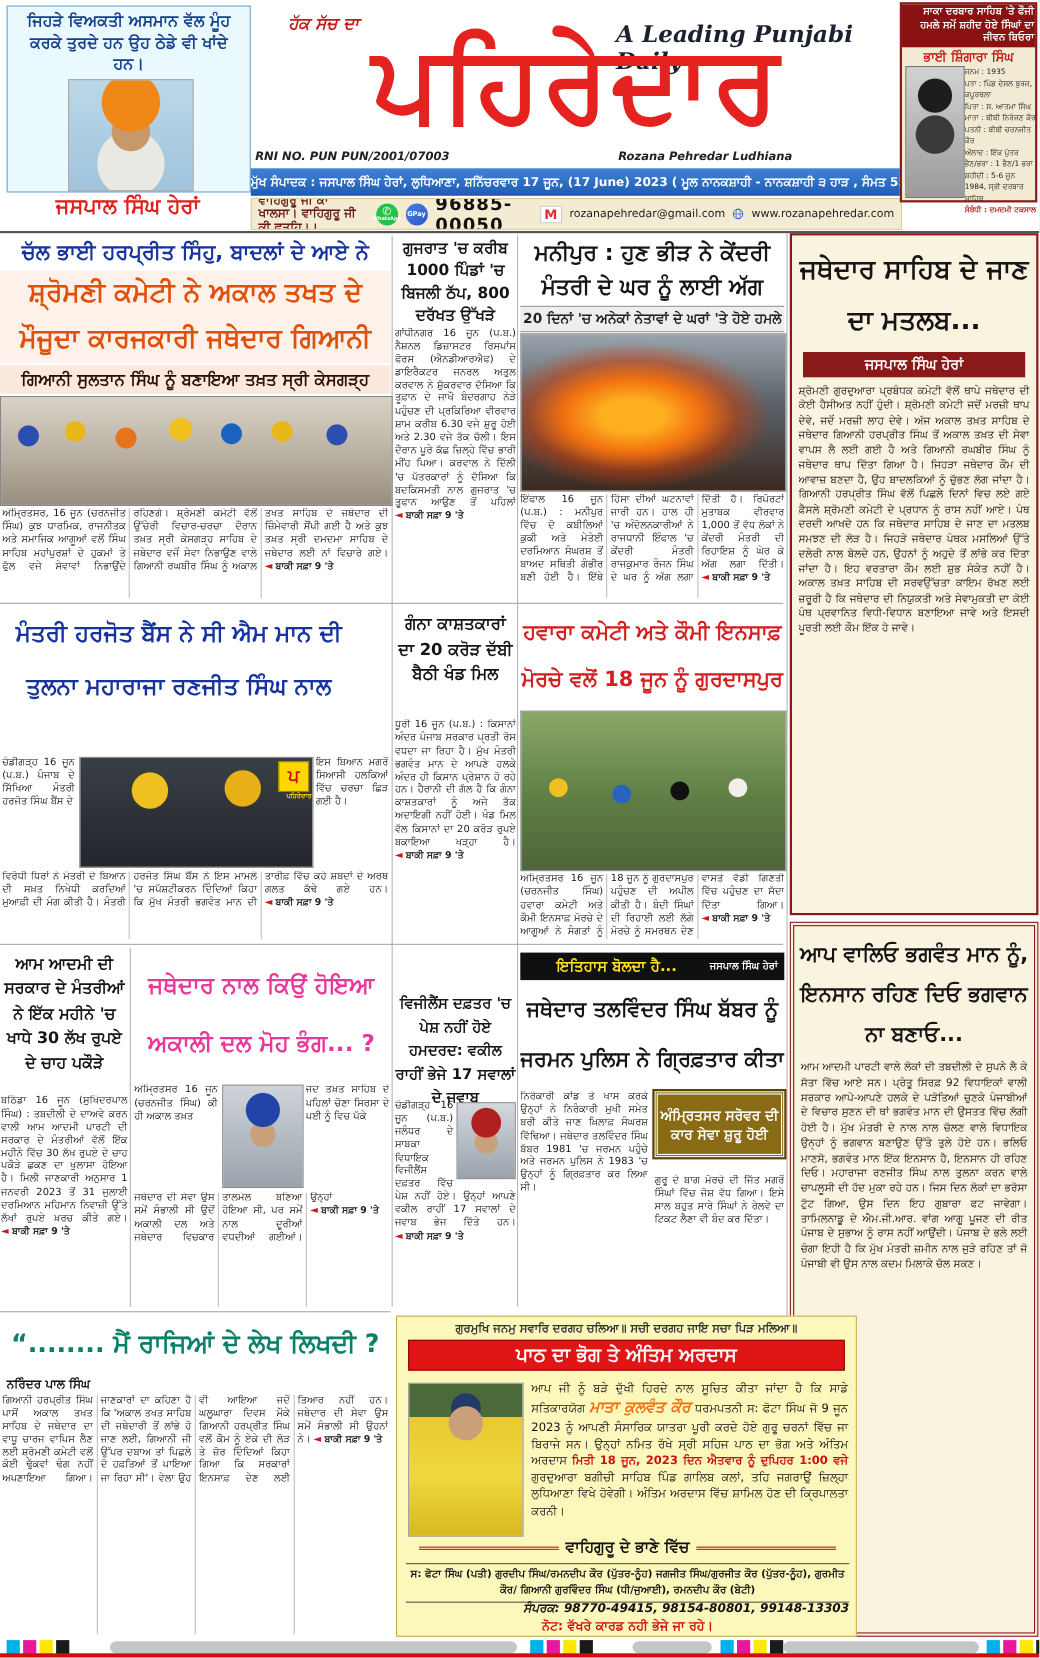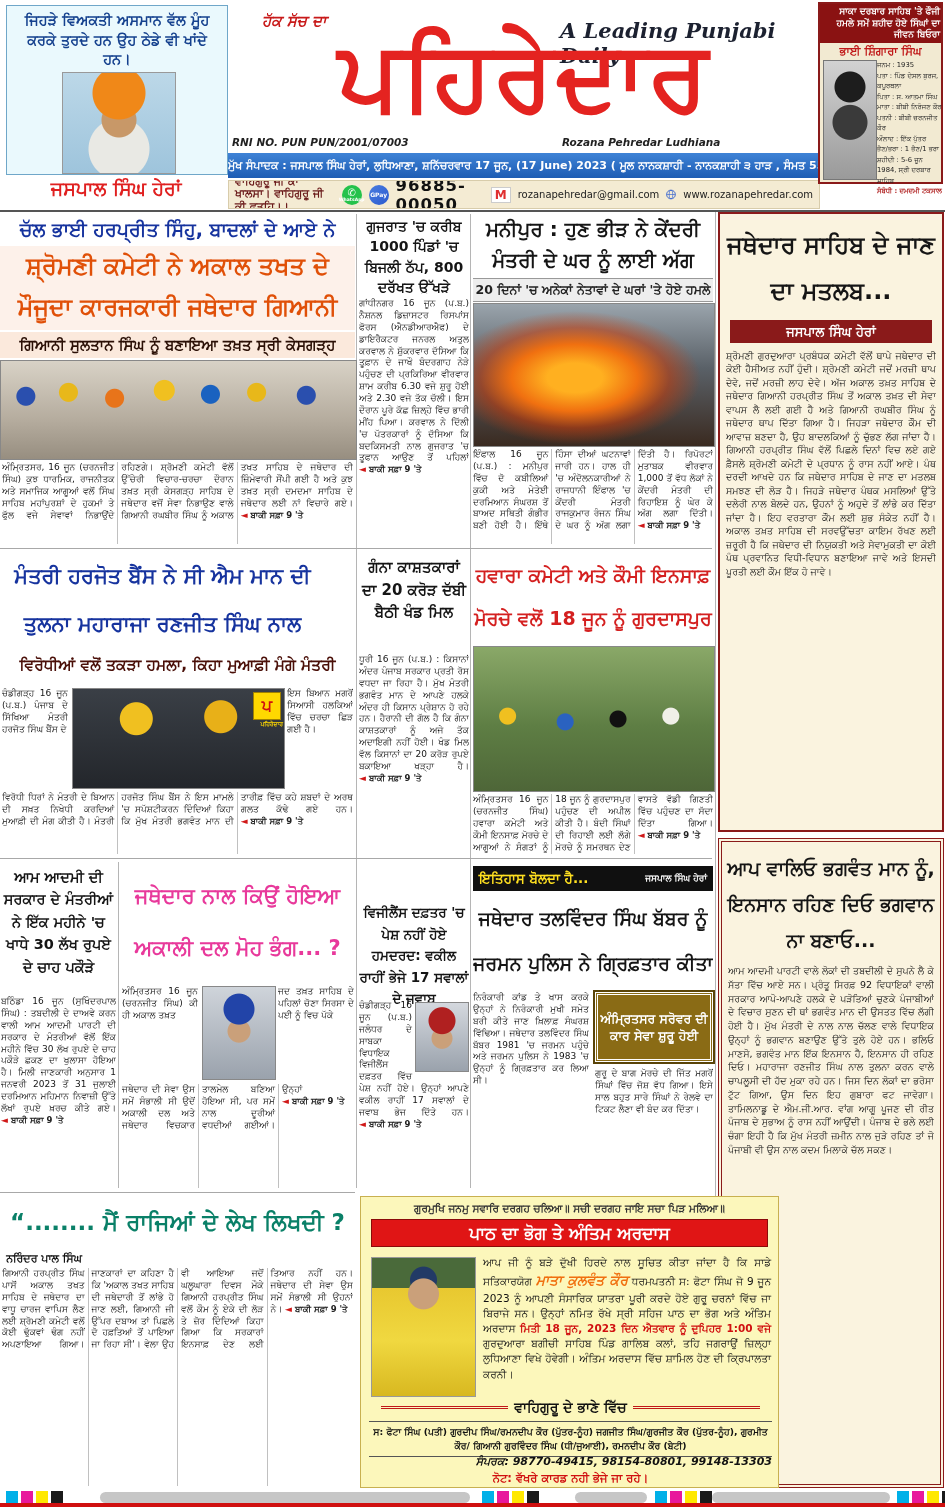--- a/index.html
+++ b/index.html
@@ -66,23 +66,23 @@
   .hl-black{color:#151515;font-weight:bold;}
   .hl-magenta{color:#e8399b;font-weight:bold;}
   .hl-teal{color:#0a8068;font-weight:bold;}
   .subhead-maroon{color:#4a0f08;font-weight:bold;}
   
   #editorialBox{left:718px;top:212px;width:226px;height:620px;background:#faf3df;border:2px solid #8a1a1a;box-sizing:border-box;}
   #editorialByline{background:#8a1a1a;color:#fff;font-size:13px;font-weight:bold;text-align:center;line-height:23px;}
   #bhagwantBox{left:718px;top:838px;width:226px;height:650px;background:#faf3df;border:4px double #8a1a1a;box-sizing:border-box;}
   #historyBanner{left:473px;top:866px;width:240px;height:25px;background:#101010;display:flex;align-items:center;
      justify-content:space-between;padding:0 6px;box-sizing:border-box;}
-  #historyBanner .yl{color:#ffe020;font-size:13.5px;font-weight:bold;}
+  #historyBanner .yl{color:#ffe020;font-size:13.5px;font-weight:bold;margin-left:27px;}
   #historyBanner .wh{color:#fff;font-size:9px;font-weight:bold;}
-  #sarovarBox{left:595px;top:992px;width:118px;height:70px;background:#8a6b15;border:3px double #fff;
+  #sarovarBox{left:595px;top:992px;width:118px;height:60px;background:#8a6b15;border:3px double #fff;
      outline:2px solid #5a4408;box-sizing:border-box;color:#fff;font-weight:bold;font-size:12.5px;
      display:flex;align-items:center;justify-content:center;text-align:center;line-height:1.4;padding:2px;}
   
   #obitBox{left:360px;top:1196px;width:419px;height:292px;background:#fcf7bb;border:1px solid #c8b050;box-sizing:border-box;}
   #obitShabad{font-size:10.5px;font-weight:bold;color:#333;text-align:center;margin-top:5px;}
   #obitTitle{margin:4px 10px 0 10px;background:#e01515;color:#fff;font-weight:bold;font-size:17px;
      text-align:center;line-height:26px;border:1px solid #8a0a0a;}
   #obitPhoto{position:absolute;left:10px;top:60px;width:103px;height:138px;border:1px solid #999;
      background:
        radial-gradient(circle at 50% 26%, #caa07a 0 15px, transparent 16px),
@@ -236,21 +236,20 @@
     <span>ਬਾਕੀ ਸਫ਼ਾ 9 'ਤੇ</span></span>
   </div>
 
   <div class="abs" id="editorialBox">
     <div class="ctr hl-black" style="margin-top:8px;font-size:24px;line-height:46px;height:94px;overflow:hidden;">ਜਥੇਦਾਰ ਸਾਹਿਬ ਦੇ ਜਾਣ ਦਾ ਮਤਲਬ...</div>
     <div id="editorialByline" style="margin:4px 10px 0 10px;">ਜਸਪਾਲ ਸਿੰਘ ਹੇਰਾਂ</div>
     <div class="body-text" style="margin:6px 6px 0 6px;height:468px;font-size:9.5px;line-height:1.42;">ਸ਼੍ਰੋਮਣੀ ਗੁਰਦੁਆਰਾ ਪ੍ਰਬੰਧਕ ਕਮੇਟੀ ਵੱਲੋਂ ਥਾਪੇ ਜਥੇਦਾਰ ਦੀ ਕੋਈ ਹੈਸੀਅਤ ਨਹੀਂ ਹੁੰਦੀ। ਸ਼੍ਰੋਮਣੀ ਕਮੇਟੀ ਜਦੋਂ ਮਰਜ਼ੀ ਥਾਪ ਦੇਵੇ, ਜਦੋਂ ਮਰਜ਼ੀ ਲਾਹ ਦੇਵੇ। ਅੱਜ ਅਕਾਲ ਤਖ਼ਤ ਸਾਹਿਬ ਦੇ ਜਥੇਦਾਰ ਗਿਆਨੀ ਹਰਪ੍ਰੀਤ ਸਿੰਘ ਤੋਂ ਅਕਾਲ ਤਖ਼ਤ ਦੀ ਸੇਵਾ ਵਾਪਸ ਲੈ ਲਈ ਗਈ ਹੈ ਅਤੇ ਗਿਆਨੀ ਰਘਬੀਰ ਸਿੰਘ ਨੂੰ ਜਥੇਦਾਰ ਥਾਪ ਦਿੱਤਾ ਗਿਆ ਹੈ। ਜਿਹੜਾ ਜਥੇਦਾਰ ਕੌਮ ਦੀ ਆਵਾਜ਼ ਬਣਦਾ ਹੈ, ਉਹ ਬਾਦਲਕਿਆਂ ਨੂੰ ਚੁੱਭਣ ਲੱਗ ਜਾਂਦਾ ਹੈ। ਗਿਆਨੀ ਹਰਪ੍ਰੀਤ ਸਿੰਘ ਵੱਲੋਂ ਪਿਛਲੇ ਦਿਨਾਂ ਵਿਚ ਲਏ ਗਏ ਫ਼ੈਸਲੇ ਸ਼੍ਰੋਮਣੀ ਕਮੇਟੀ ਦੇ ਪ੍ਰਧਾਨ ਨੂੰ ਰਾਸ ਨਹੀਂ ਆਏ। ਪੰਥ ਦਰਦੀ ਆਖਦੇ ਹਨ ਕਿ ਜਥੇਦਾਰ ਸਾਹਿਬ ਦੇ ਜਾਣ ਦਾ ਮਤਲਬ ਸਮਝਣ ਦੀ ਲੋੜ ਹੈ। ਜਿਹੜੇ ਜਥੇਦਾਰ ਪੰਥਕ ਮਸਲਿਆਂ ਉੱਤੇ ਦਲੇਰੀ ਨਾਲ ਬੋਲਦੇ ਹਨ, ਉਹਨਾਂ ਨੂੰ ਅਹੁਦੇ ਤੋਂ ਲਾਂਭੇ ਕਰ ਦਿੱਤਾ ਜਾਂਦਾ ਹੈ। ਇਹ ਵਰਤਾਰਾ ਕੌਮ ਲਈ ਸ਼ੁਭ ਸੰਕੇਤ ਨਹੀਂ ਹੈ। ਅਕਾਲ ਤਖ਼ਤ ਸਾਹਿਬ ਦੀ ਸਰਵਉੱਚਤਾ ਕਾਇਮ ਰੱਖਣ ਲਈ ਜ਼ਰੂਰੀ ਹੈ ਕਿ ਜਥੇਦਾਰ ਦੀ ਨਿਯੁਕਤੀ ਅਤੇ ਸੇਵਾਮੁਕਤੀ ਦਾ ਕੋਈ ਪੰਥ ਪ੍ਰਵਾਨਿਤ ਵਿਧੀ-ਵਿਧਾਨ ਬਣਾਇਆ ਜਾਵੇ ਅਤੇ ਇਸਦੀ ਪੂਰਤੀ ਲਈ ਕੌਮ ਇੱਕ ਹੋ ਜਾਵੇ।</div>
   </div>
 
   <div class="abs ctr hl-blue" style="left:0;top:552px;width:325px;height:96px;font-size:21px;line-height:48px;overflow:hidden;">ਮੰਤਰੀ ਹਰਜੋਤ ਬੈਂਸ ਨੇ ਸੀ ਐਮ ਮਾਨ ਦੀ ਤੁਲਨਾ ਮਹਾਰਾਜਾ ਰਣਜੀਤ ਸਿੰਘ ਨਾਲ ਕੀਤੀ</div>
-  <div class="abs ctr subhead-maroon" style="left:0;top:652px;width:355px;height:26px;font-size:15.5px;line-height:26px;overflow:hidden;">ਵਿਰੋਧੀਆਂ ਵਲੋਂ ਤਕੜਾ ਹਮਲਾ, ਕਿਹਾ ਮੁਆਫ਼ੀ ਮੰਗੇ ਮੰਤਰੀ</div>
   <div class="abs body-text" style="left:2px;top:688px;width:66px;height:100px;">ਚੰਡੀਗੜ੍ਹ 16 ਜੂਨ (ਪ.ਬ.) ਪੰਜਾਬ ਦੇ ਸਿੱਖਿਆ ਮੰਤਰੀ ਹਰਜੋਤ ਸਿੰਘ ਬੈਂਸ ਦੇ</div>
   <div class="abs photo" id="bainsPhoto">
     <span id="bainsBadge">ਪ</span>
     <span id="bainsBadgeLbl">ਪਹਿਰੇਦਾਰ</span>
   </div>
   <div class="abs body-text" style="left:287px;top:688px;width:66px;height:100px;">ਇਸ ਬਿਆਨ ਮਗਰੋਂ ਸਿਆਸੀ ਹਲਕਿਆਂ ਵਿੱਚ ਚਰਚਾ ਛਿੜ ਗਈ ਹੈ।</div>
   <div class="abs body-text cols3" style="left:2px;top:792px;width:351px;height:62px;">
     <span>ਵਿਰੋਧੀ ਧਿਰਾਂ ਨੇ ਮੰਤਰੀ ਦੇ ਬਿਆਨ ਦੀ ਸਖ਼ਤ ਨਿਖੇਧੀ ਕਰਦਿਆਂ ਮੁਆਫ਼ੀ ਦੀ ਮੰਗ ਕੀਤੀ ਹੈ। ਮੰਤਰੀ ਹਰਜੋਤ ਸਿੰਘ ਬੈਂਸ ਨੇ ਇਸ ਮਾਮਲੇ 'ਚ ਸਪੱਸ਼ਟੀਕਰਨ ਦਿੰਦਿਆਂ ਕਿਹਾ ਕਿ ਮੁੱਖ ਮੰਤਰੀ ਭਗਵੰਤ ਮਾਨ ਦੀ ਤਾਰੀਫ਼ ਵਿੱਚ ਕਹੇ ਸ਼ਬਦਾਂ ਦੇ ਅਰਥ ਗਲਤ ਕੱਢੇ ਗਏ ਹਨ। </span>
     <span class="cont"><span class="arr">◄</span>
     <span>ਬਾਕੀ ਸਫ਼ਾ 9 'ਤੇ</span></span>

